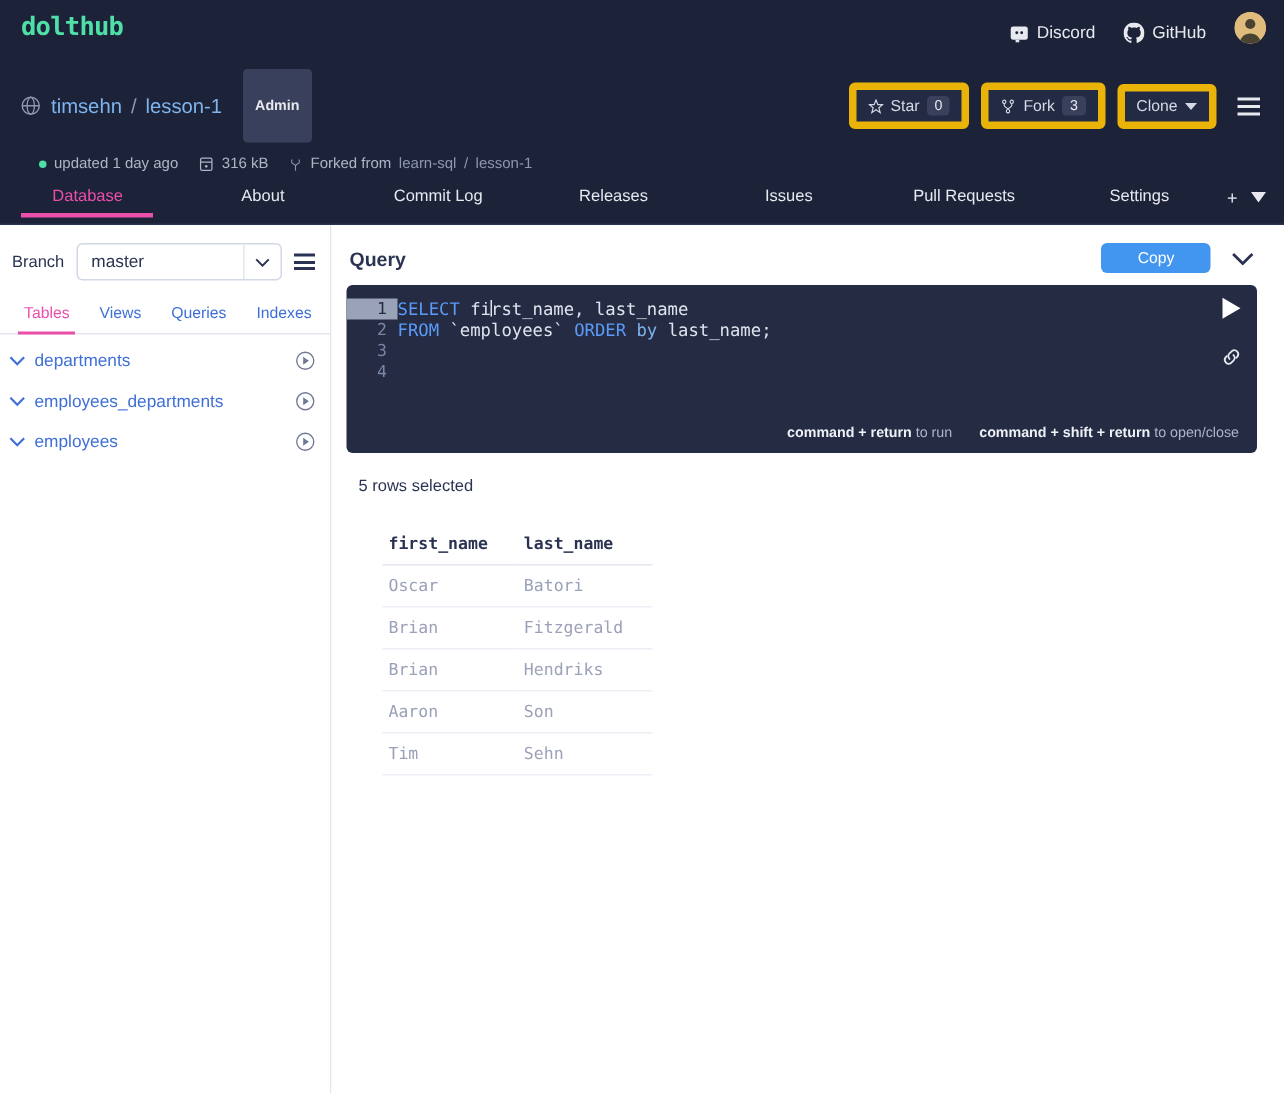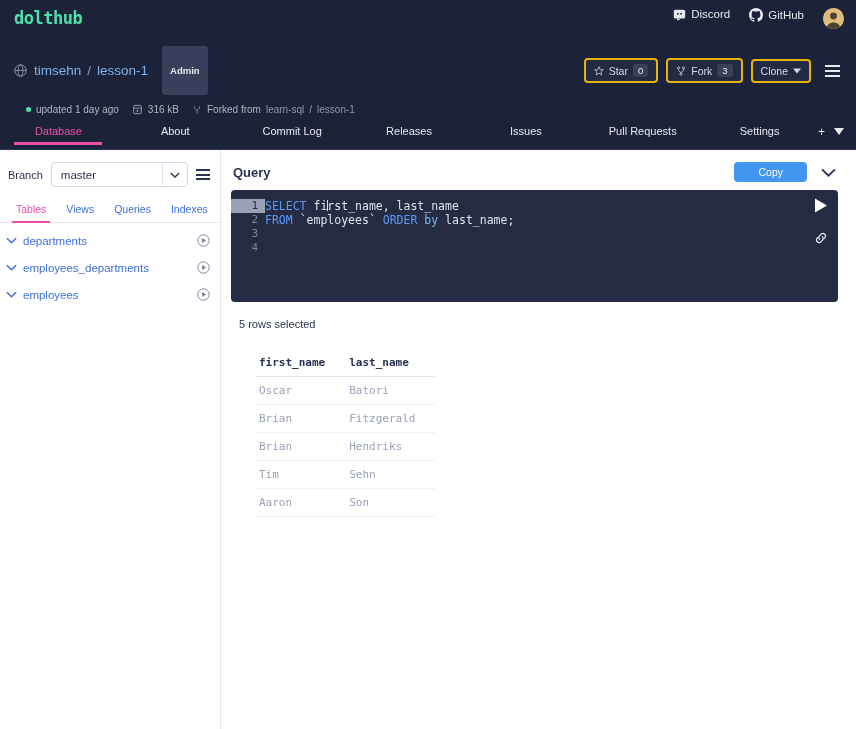--- a/index.html
+++ b/index.html
@@ -24,21 +24,21 @@
     font-size: 17px;
     letter-spacing: -0.5px;
     color: #4fe0a8;
     margin-right: 22px;
     cursor: pointer;
   }
   .topnav-links { display: flex; align-items: center; gap: 27px; }
   .topnav-link {
     color: #e7e9ef; font-size: 11.5px; cursor: pointer; white-space: nowrap;
   }
-  .topnav-right { margin-left: auto; display: flex; align-items: flex-start; gap: 19px; }
+  .topnav-right { margin-left: auto; display: flex; align-items: flex-end; gap: 19px; }
   .topnav-right-item {
     display: flex; align-items: center; gap: 5px;
     color: #e7e9ef; font-size: 11.5px; cursor: pointer;
   }
   .avatar {
     width: 21px; height: 21px; border-radius: 50%;
     background: #e0bc7c;
     display: flex; align-items: center; justify-content: center;
     cursor: pointer; overflow: hidden;
   }
@@ -55,21 +55,21 @@
     color: #7fb4ee; font-size: 13.5px; cursor: pointer;
   }
   .repo-slash { color: #8e97b0; font-size: 13.5px; }
   .badge-admin {
     background: #39405c; color: #e7e9ef;
     font-size: 9.5px; font-weight: bold;
     padding: 19px 8px; border-radius: 3px; margin-left: 8px;
   }
   .repohead-actions { margin-left: auto; display: flex; align-items: center; gap: 8px; }
   .btn-outline {
-    border: 2px solid #eab308; border-radius: 4px;
+    border: 5px solid #eab308; border-radius: 4px;
     background: #232a44; color: #d6dae6;
     font-size: 10.5px; padding: 4px 8px;
     display: flex; align-items: center; gap: 5px; cursor: pointer;
   }
   .count-pill {
     background: #39405c; border-radius: 3px;
     padding: 1px 5px; font-size: 9.5px; color: #e7e9ef;
   }
   .hamburger { display: flex; flex-direction: column; gap: 3px; cursor: pointer; padding: 4px 2px; margin-left: 4px; }
   .hamburger span { display: block; width: 15px; height: 2px; background: #e7e9ef; }
@@ -466,20 +466,24 @@
             </svg>
         </span>
         <span class="icon">
           <svg width="14" height="14" viewBox="0 0 16 16">
               <path d="M6.5 9.5a3 3 0 010-4.2l1.8-1.8a3 3 0 014.2 4.2l-1 1" fill="none" stroke="#e7e9ef" stroke-width="1.4" stroke-linecap="round"></path>
               <path d="M9.5 6.5a3 3 0 010 4.2l-1.8 1.8a3 3 0 01-4.2-4.2l1-1" fill="none" stroke="#e7e9ef" stroke-width="1.4" stroke-linecap="round"></path>
             </svg>
         </span>
       </div>
 
+      <div class="editor-hints">
+        <span><b>command + return</b><span> to run</span></span>
+        <span><b>command + shift + return</b><span> to open/close</span></span>
+      </div>
     </div>
 
     <div class="rows-selected">5 rows selected</div>
 
     <div class="results">
       <table class="rtable">
         <thead>
           <tr>
             <th>first_name</th>
             <th>last_name</th>
@@ -492,24 +496,24 @@
           </tr>
           <tr>
             <td>Brian</td>
             <td>Fitzgerald</td>
           </tr>
           <tr>
             <td>Brian</td>
             <td>Hendriks</td>
           </tr>
           <tr>
+            <td>Aaron</td>
+            <td>Son</td>
+          </tr>
+          <tr>
             <td>Tim</td>
             <td>Sehn</td>
           </tr>
-          <tr>
-            <td>Aaron</td>
-            <td>Son</td>
-          </tr>
         </tbody>
       </table>
     </div>
   </div>
 </div>
 
 </body></html>

